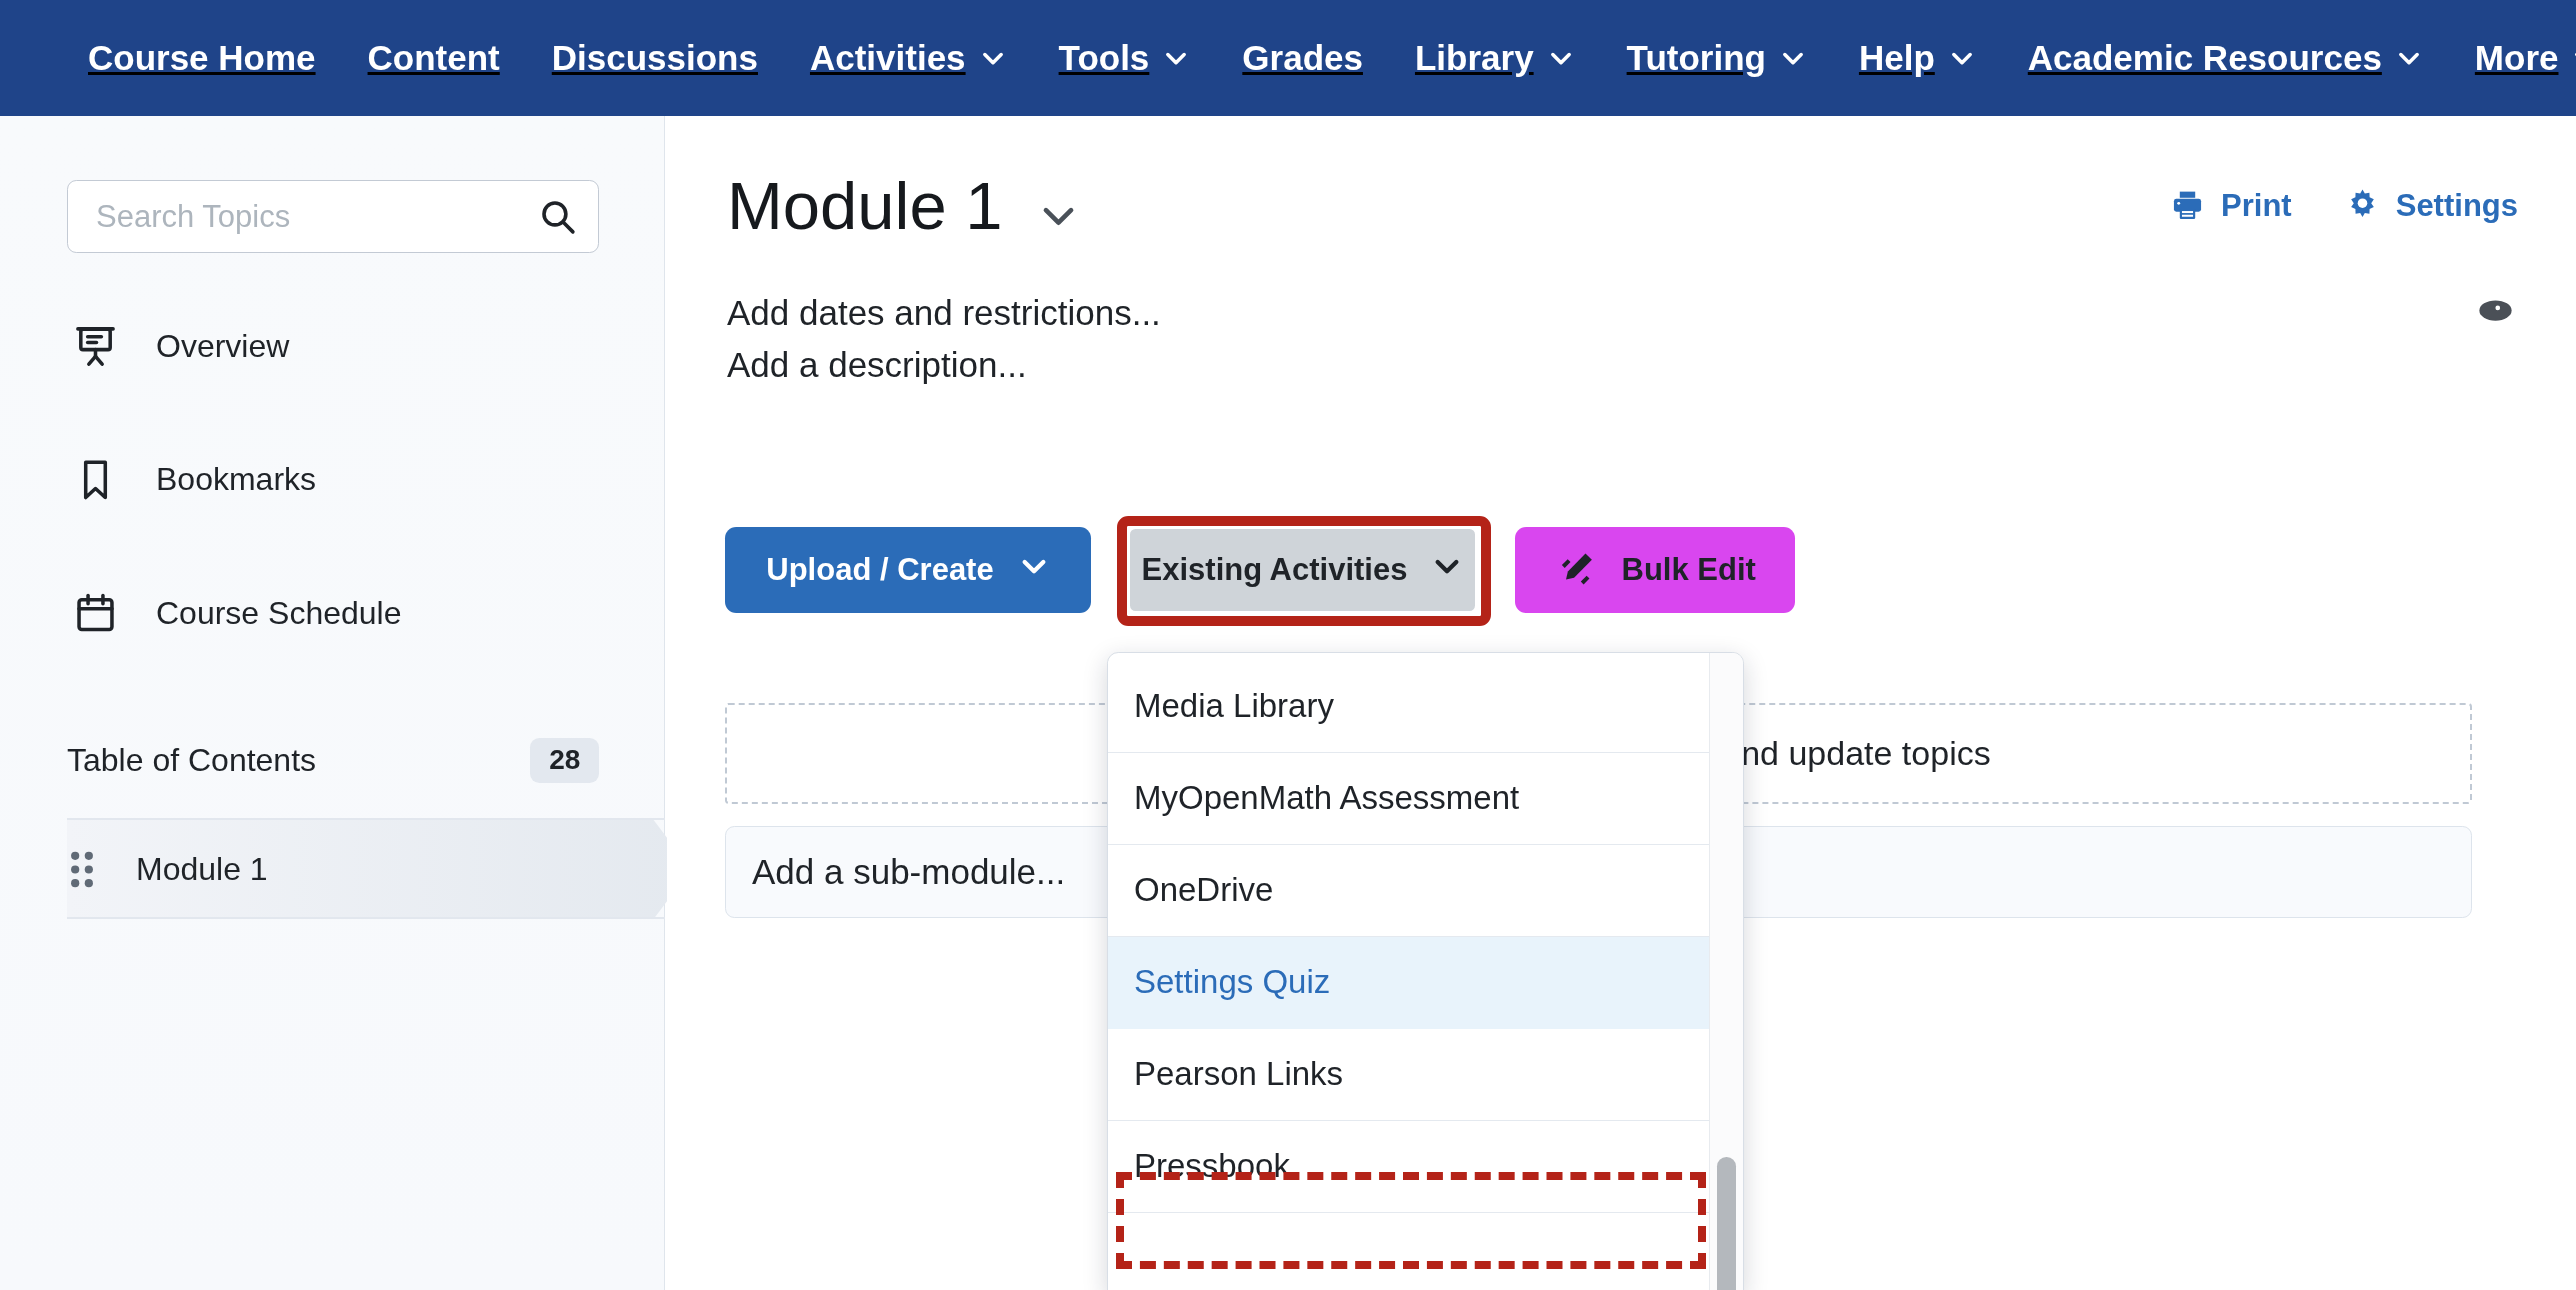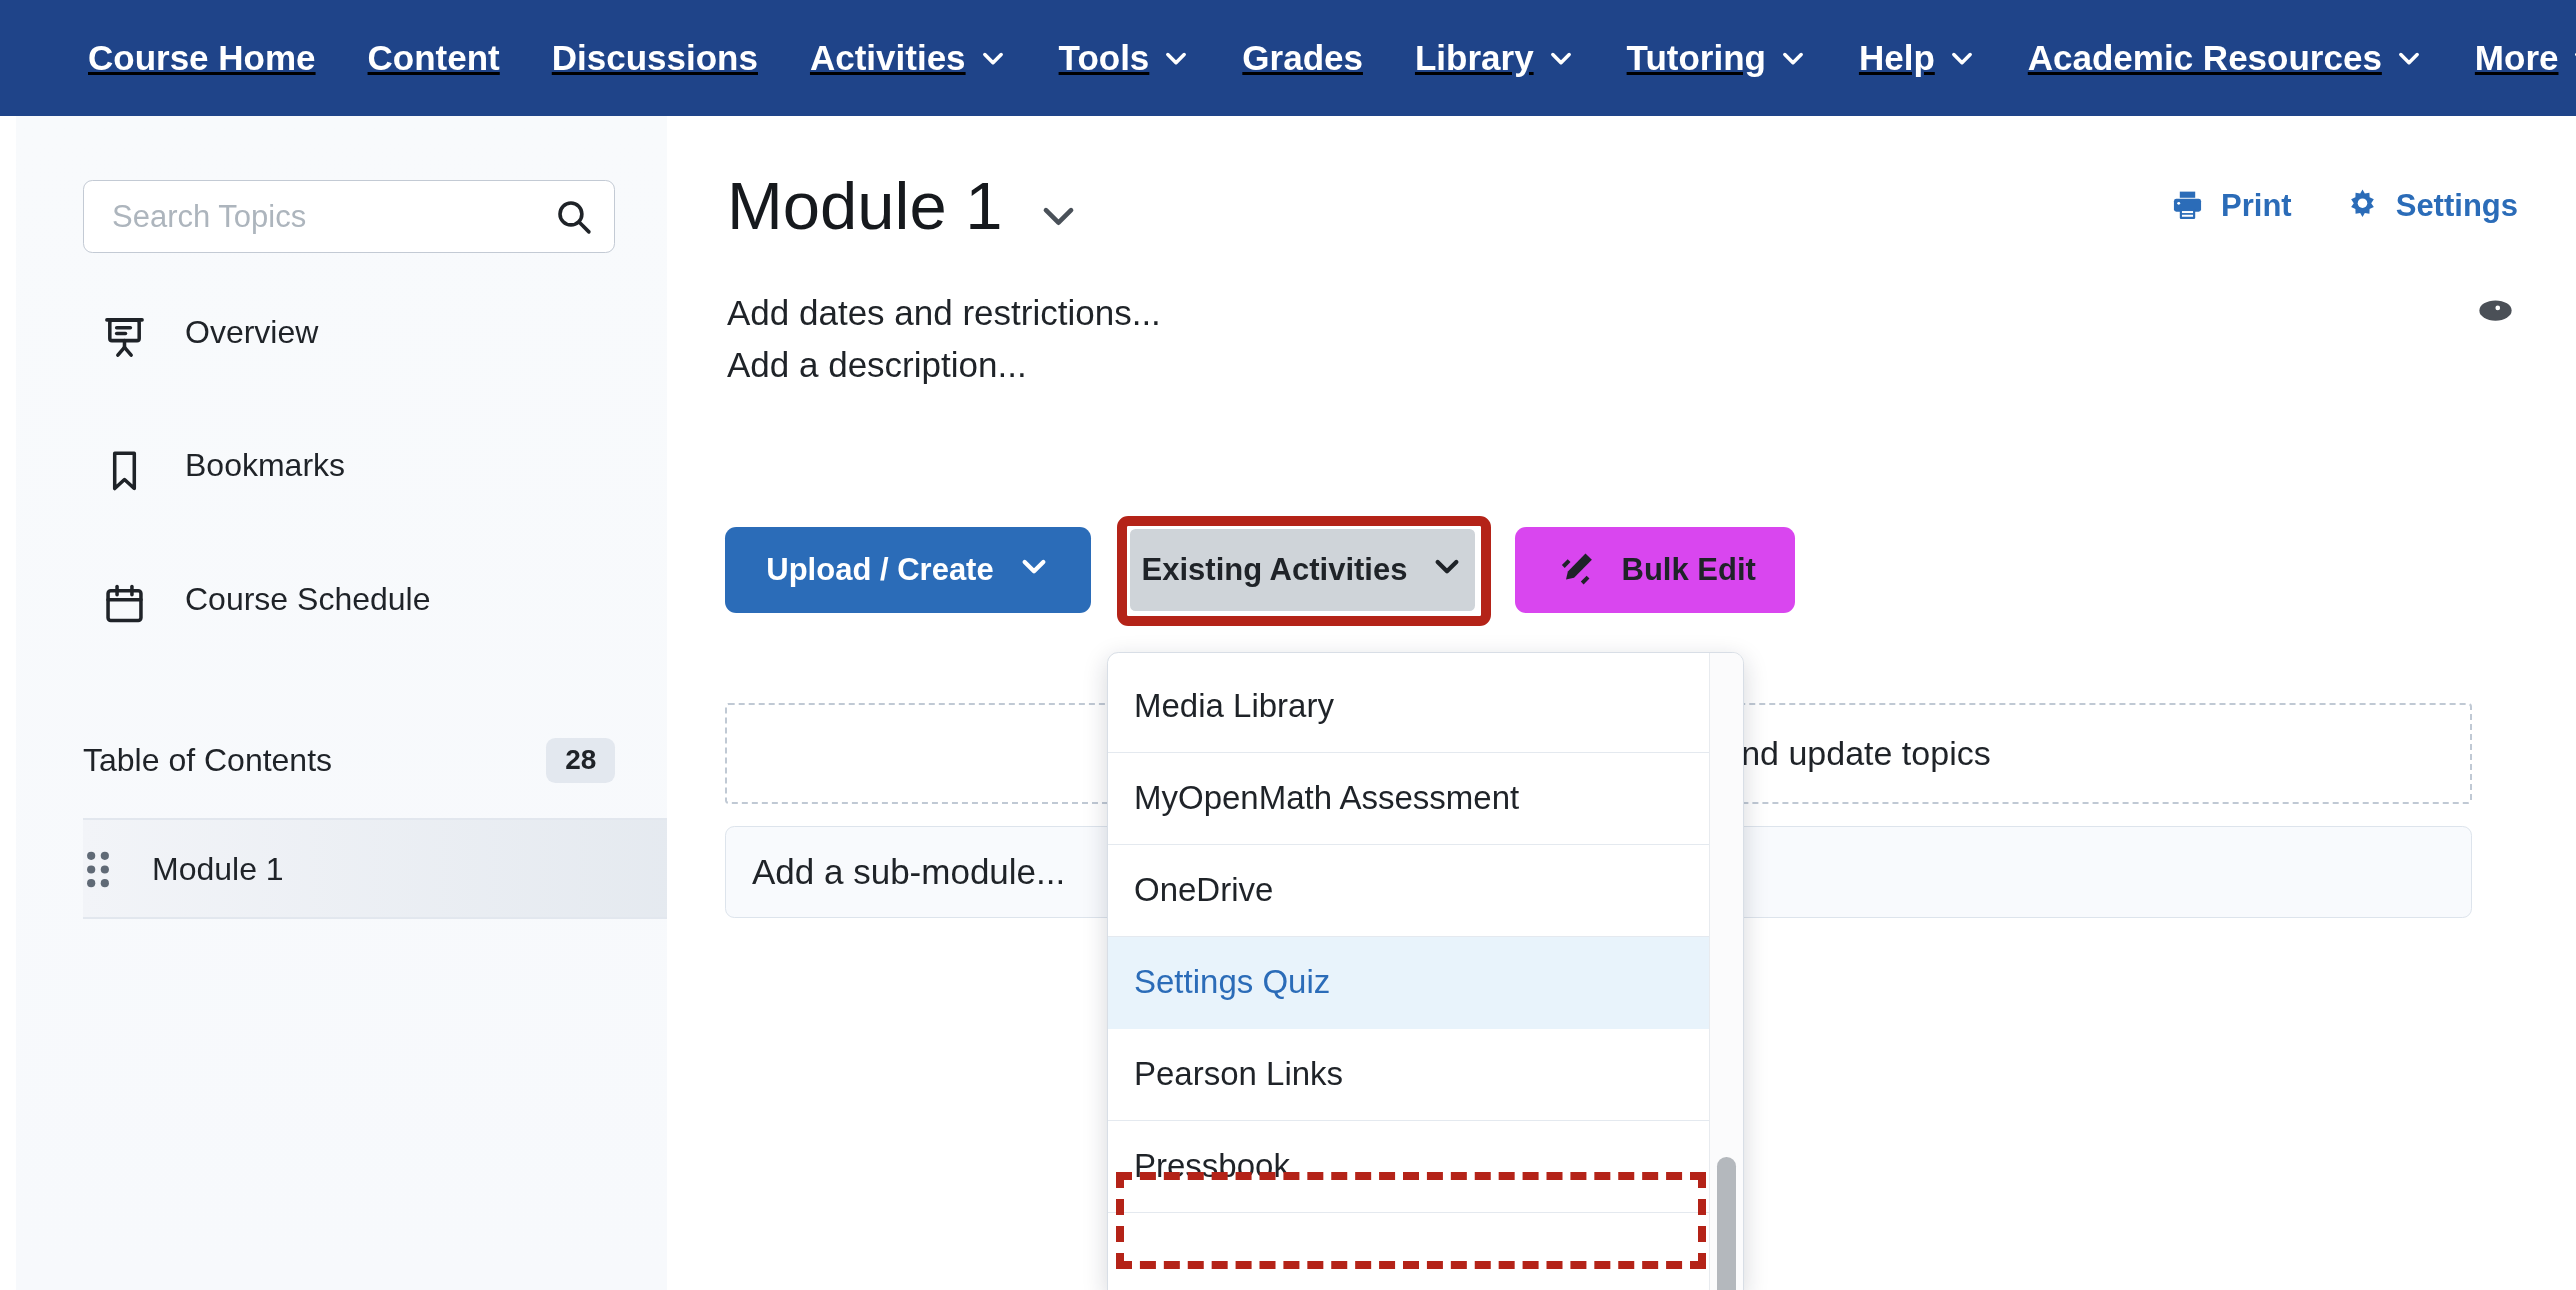--- a/index.html
+++ b/index.html
@@ -35,21 +35,20 @@
     cursor:pointer;
   }
   .nav-item .caret { display:inline-block; }
   .caret-svg { display:block; }
 
   
   .sidebar {
     position:absolute; left:0; top:116px; width:665px; height:1175px;
     background:linear-gradient(180deg,#f8fafc 0%, #f7f9fc 100%);
     border-right:1.9px solid #dfe5ec;
-    margin-left:16px;
   }
   .search-wrap {
     position:absolute; left:67px; top:64px; width:532px; height:73px;
   }
   .search-box {
     width:100%; height:100%;
     border:1.9px solid #c3cad4;
     border-radius:9.3px;
     background:#ffffff;
     display:flex; align-items:center;
@@ -57,22 +56,22 @@
   }
   .search-input {
     flex:1; border:none; outline:none; background:transparent;
     font-family:"Liberation Sans", sans-serif;
     font-size:31px; color:#222;
   }
   .search-input::placeholder { color:#adb5bd; }
   .search-icon { width:41px; height:41px; flex:none; }
 
   .side-link {
-    position:absolute; left:85px; width:523px; height:65px;
-    display:flex; align-items:flex-start; gap:37px;
+    position:absolute; left:72px; width:523px; height:65px;
+    display:flex; align-items:center; gap:37px;
     cursor:pointer;
   }
   .side-link .s-ico { width:47px; height:47px; flex:none; display:block; }
   .side-link .s-label { font-size:32px; color:#1f2328; white-space:nowrap; }
 
   .toc-header {
     position:absolute; left:67px; top:616px; width:532px; height:56px;
     display:flex; align-items:center; justify-content:space-between;
   }
   .toc-title { font-size:32px; color:#1f2328; }

